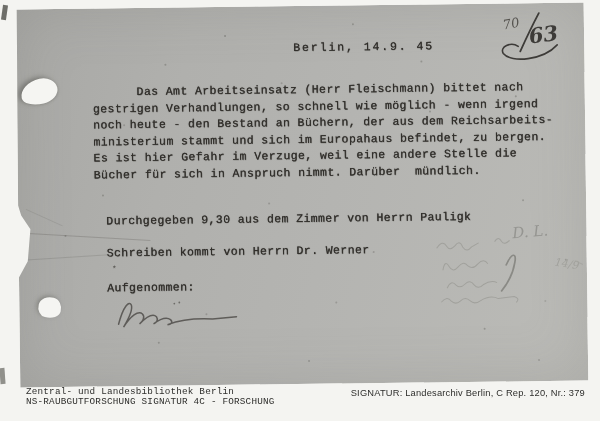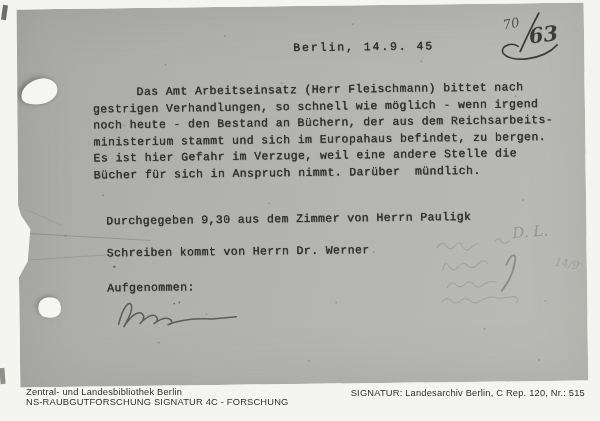--- a/index.html
+++ b/index.html
@@ -65,21 +65,21 @@
       266px 76px 0 0 rgba(70,68,62,.25), 150px 56px 0 0 rgba(70,68,62,.3),
       548px 256px 0 0 rgba(70,68,62,.25), 520px 356px 0 0 rgba(70,68,62,.25);
   }
   
   .edge-mark{ position:absolute; background:#4c4c47; opacity:.8; }
   .edge-mark-top{ left:2px; top:5px; width:5px; height:15px; transform:rotate(8deg); }
   .edge-mark-bottom{ left:0px; top:368px; width:5px; height:16px; transform:rotate(-4deg); opacity:.6; }
   
   .footer-left{
     position:absolute; left:26px; top:387px; color:#2e2e2c;
-    font-size:9.3px; line-height:10.4px; letter-spacing:.2px;
+    font-size:9.3px; line-height:10.4px; letter-spacing:.2px;font-family:Liberation Mono, monospace;
   }
   .footer-right{
     position:absolute; right:15px; top:388px; color:#2e2e2c;
     font-size:9.3px; letter-spacing:.2px;
   }
   svg{ position:absolute; overflow:visible; }
   .corner-num{ left:475px; top:5px; }
   .signature{ left:93px; top:286px; }
   .pencil{ left:368px; top:204px; }
 </style>
@@ -147,15 +147,15 @@
     </svg>
   </div>
 
   <div class="edge-mark edge-mark-top"></div>
   <div class="edge-mark edge-mark-bottom"></div>
 
   <div class="footer-left">
     <div>Zentral- und Landesbibliothek Berlin</div>
     <div>NS-RAUBGUTFORSCHUNG SIGNATUR 4C - FORSCHUNG</div>
   </div>
-  <div class="footer-right">SIGNATUR: Landesarchiv Berlin, C Rep. 120, Nr.: 515</div>
+  <div class="footer-right">SIGNATUR: Landesarchiv Berlin, C Rep. 120, Nr.: 379</div>
 
 </div>
 
 </body></html>

